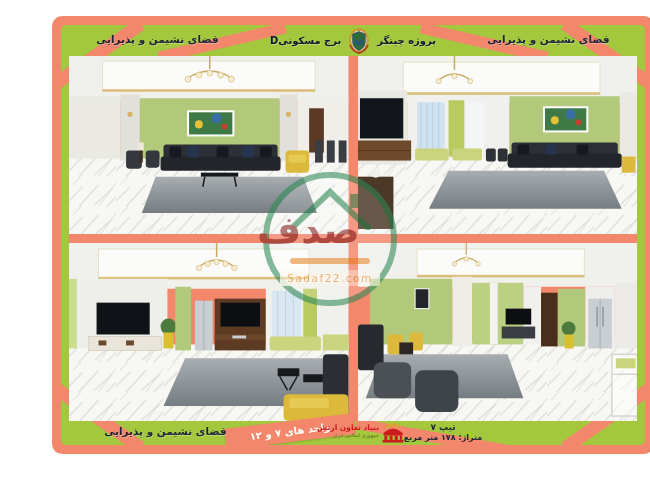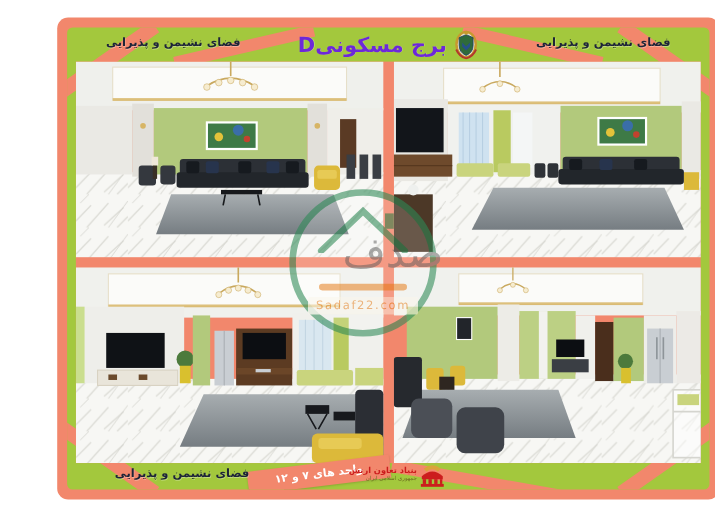--- a/index.html
+++ b/index.html
@@ -18,21 +18,21 @@
   .s-hr{right:96px;top:12px;width:130px;height:11px;transform:rotate(13deg);}
   .s-fr{right:130px;bottom:2px;width:160px;height:11px;transform:rotate(10deg);}
 
   
   .band-header{position:absolute;left:0;top:0;width:100%;height:31px;z-index:3;}
   .corner-label{position:absolute;top:8px;width:165px;text-align:center;direction:rtl;
     font-size:10.5px;font-weight:bold;color:#1d2438;text-shadow:0.5px 0.5px 0 rgba(255,255,255,.30);}
   .label-tl{left:14px;} .label-tr{right:14px;}
   .title-group{position:absolute;left:50%;top:2px;transform:translateX(-50%);
     display:flex;align-items:center;gap:7px;direction:rtl;}
-  .title-text{font-size:19px;font-weight:bold;color:#6d28d9;white-space:nowrap;
+  .title-text{font-size:10px;font-weight:bold;color:#0f172a;white-space:nowrap;
     text-shadow:0.5px 0.5px 0 rgba(255,255,255,.30);}
 
   
   .photos{position:absolute;left:8px;top:31px;width:568px;height:365px;z-index:2;
     display:grid;grid-template-columns:1fr 1fr;grid-template-rows:1fr 1fr;gap:9px;background:#f2876c;}
   .photos svg{display:block;width:100%;height:100%;}
 
   
   .footer-label{position:absolute;direction:rtl;text-align:center;z-index:6;
     font-size:10.5px;font-weight:bold;color:#1d2438;text-shadow:0.5px 0.5px 0 rgba(255,255,255,.30);}
@@ -48,22 +48,22 @@
   .typearea{position:absolute;left:340px;top:397px;width:84px;z-index:6;text-align:center;direction:rtl;
     color:#1d2438;}
   .type-line{font-size:9px;font-weight:bold;line-height:11px;}
   .area-line{font-size:8px;font-weight:bold;line-height:10px;}
 
   
   .watermark{position:absolute;left:257px;top:166px;width:146px;height:146px;z-index:4;opacity:.58;}
   .wm-circle{position:absolute;left:0;top:0;width:134px;height:134px;margin:6px;box-sizing:border-box;
     border:6px solid #2e8a57;border-radius:50%;background:rgba(255,255,255,.28);}
   .wm-house{position:absolute;left:23px;top:14px;}
-  .wm-brand{position:absolute;left:0;top:44px;width:146px;text-align:right;direction:rtl;
-    font-size:38px;font-weight:normal;color:#737373;line-height:40px;}
+  .wm-brand{position:absolute;left:0;top:44px;width:146px;text-align:left;direction:rtl;
+    font-size:38px;font-weight:bold;color:#7f1d1d;line-height:40px;}
   .wm-bar{position:absolute;left:33px;top:92px;width:80px;height:6px;background:#e8862a;border-radius:3px;}
   .wm-site{position:absolute;left:23px;top:104px;width:100px;text-align:center;
     background:rgba(252,247,235,.85);color:#e8862a;font-size:10.5px;font-weight:normal;
     letter-spacing:1.5px;padding:2px 0;border-radius:2px;}
 </style>
 </head>
 <body>
 
 <div class="canvas">
 
@@ -88,20 +88,21 @@
       <div class="stripe s-tr"></div>
       <div class="stripe s-bl"></div>
       <div class="stripe s-br"></div>
       <div class="stripe s-hl"></div>
       <div class="stripe s-hr"></div>
       <div class="stripe s-fr"></div>
 
       <div class="band-header">
         <div class="corner-label label-tl" dir="rtl">فضای نشیمن و پذیرایی</div>
         <div class="title-group">
+          <span class="title-text" dir="rtl">پروژه چیتگر</span>
           <svg width="22" height="27" viewBox="0 0 24 30">
             <ellipse cx="12" cy="15" rx="11" ry="14" fill="#c79a2e"></ellipse>
             <path d="M2 20 Q5 27 12 29 Q19 27 22 20" stroke="#b3392c" stroke-width="2" fill="none"></path>
             <ellipse cx="12" cy="15" rx="8.5" ry="11.5" fill="#e8e2d0"></ellipse>
             <path d="M12 5 L19 8 V16 Q19 23 12 26 Q5 23 5 16 V8 Z" fill="#2f6b3a" stroke="#1d3f63" stroke-width="0.8"></path>
             <path d="M8 13 L12 17 L16 13 L16 17 L12 21 L8 17 Z" fill="#26508c"></path>
             <circle cx="12" cy="3" r="2" fill="#c79a2e"></circle>
           </svg>
           <span class="title-text" dir="rtl">برج مسکونیD</span>
         </div>
@@ -289,20 +290,24 @@
       </div>
       <svg class="foundation-emblem" width="26" height="22" viewBox="0 0 30 24">
         <path d="M6 4 Q15 -3 24 4 L21 7 Q15 2 9 7 Z" fill="#d9a43a"></path>
         <path d="M4 12 Q15 2 26 12 L26 15 L4 15 Z" fill="#cc1d1d"></path>
         <rect x="5" y="15" width="3.5" height="5" fill="#cc1d1d"></rect>
         <rect x="11" y="15" width="3.5" height="5" fill="#cc1d1d"></rect>
         <rect x="17" y="15" width="3.5" height="5" fill="#cc1d1d"></rect>
         <rect x="23" y="15" width="2.5" height="5" fill="#cc1d1d"></rect>
         <rect x="3" y="20" width="24" height="3" fill="#cc1d1d"></rect>
       </svg>
+      <div class="typearea">
+        <div class="type-line" dir="rtl">تیپ ۷</div>
+        <div class="area-line" dir="rtl">متراژ: ۱۷۸ متر مربع</div>
+      </div>
     </div>
   </div>
 
   <div class="watermark">
     <div class="wm-circle"></div>
     <svg class="wm-house" width="100" height="50" viewBox="0 0 100 50">
       <path d="M12 48 L50 12 L88 48" stroke="#2e8a57" stroke-width="6" fill="none" stroke-linecap="round"></path>
       <rect x="70" y="14" width="8" height="14" fill="#2e8a57"></rect>
     </svg>
     <div class="wm-brand" dir="rtl">صدف</div>

